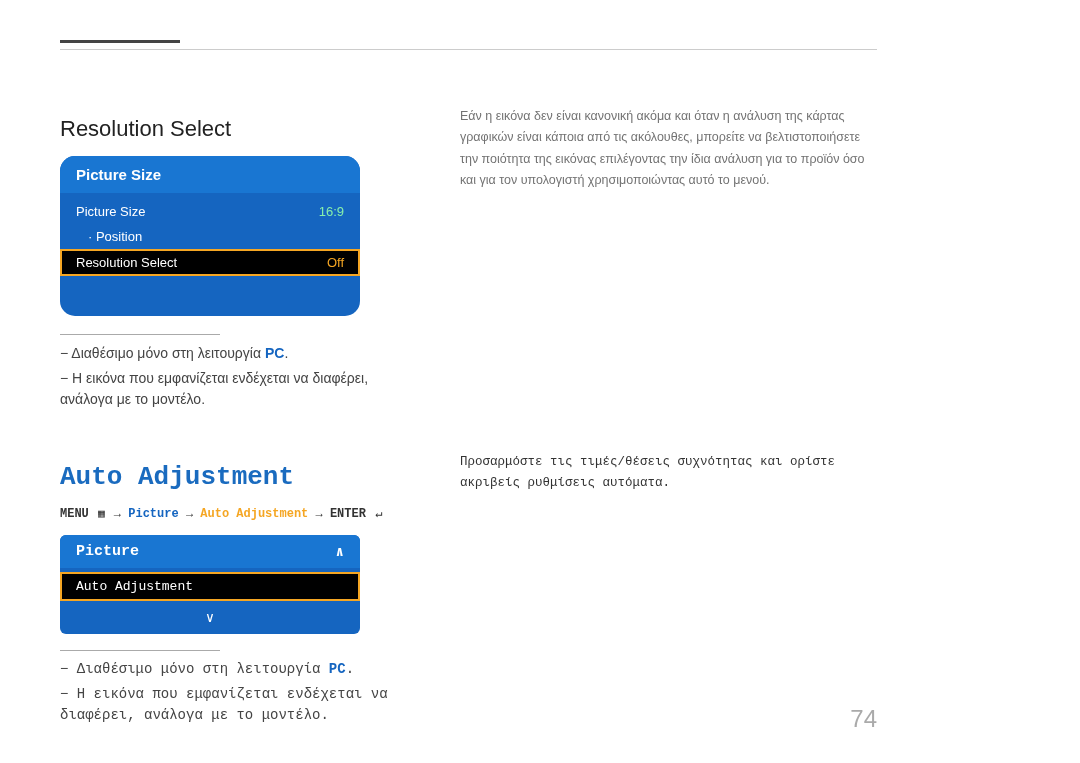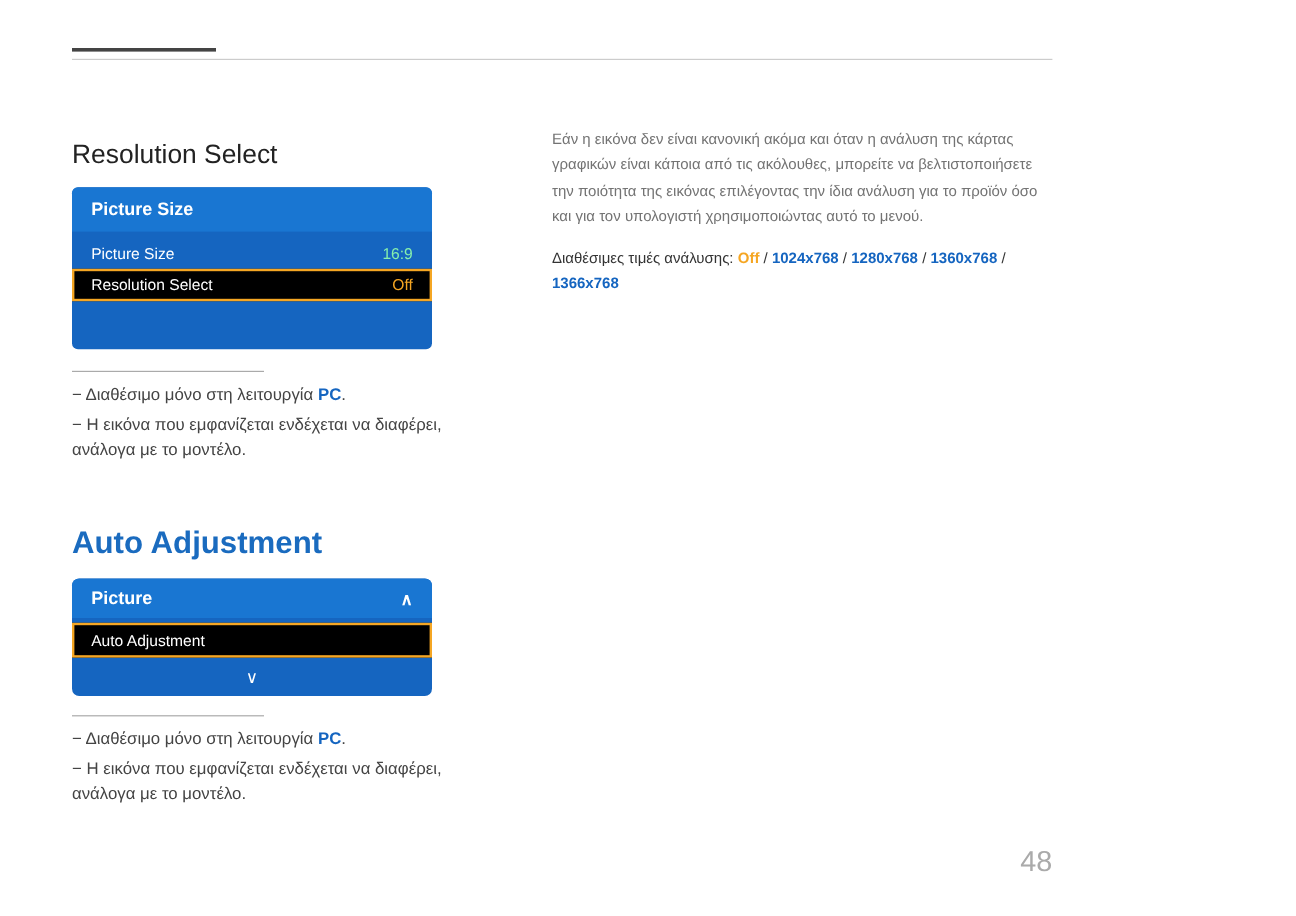--- a/index.html
+++ b/index.html
@@ -32,21 +32,21 @@
 
     .section-title.blue {
       color: #1a6bbf;
       font-size: 26px;
       font-weight: bold;
     }
 
     
     .menu-box {
       background: #1565c0;
-      border-radius: 5px;
+      border-radius: 15px;
       padding: 0;
       width: 300px;
       overflow: hidden;
       margin-bottom: 18px;
     }
 
     .menu-box-header {
       background: #1976d2;
       color: #fff;
       font-size: 15px;
@@ -133,20 +133,21 @@
     }
 
     .resolution-values .res-val {
       color: #1565c0;
       font-weight: bold;
     }
 
     
     .section2 {
       margin-top: 28px;
+      font-family: Liberation Mono, monospace;
     }
 
     .menu-nav-line {
       font-size: 12px;
       color: #333;
       margin-bottom: 14px;
       font-weight: normal;
     }
 
     .menu-nav-line .nav-bold {
@@ -263,61 +264,62 @@
 
         <div class="menu-box">
           <div class="menu-box-header">Picture Size</div>
           <div class="menu-box-body">
 
             <div class="menu-item">
               <span class="item-label">Picture Size</span>
               <span class="item-value">16:9</span>
             </div>
 
+            <div class="menu-item sub-item">
+              <span class="item-label">· Position</span>
+            </div>
 
             <div class="menu-item highlighted">
               <span class="item-label">Resolution Select</span>
               <span class="item-value" style="color:#f5a623;">Off</span>
             </div>
           </div>
 
           <div style="height:28px;"></div>
         </div>
 
         <hr class="divider-line">
         <p class="note-line">
           − Διαθέσιμο μόνο στη λειτουργία <span class="pc-bold">PC</span>.
         </p>
         <p class="note-line">− Η εικόνα που εμφανίζεται ενδέχεται να διαφέρει, ανάλογα με το μοντέλο.</p>
       </div>
 
       <div class="two-col-right">
         <p class="description-text">Εάν η εικόνα δεν είναι κανονική ακόμα και όταν η ανάλυση της κάρτας γραφικών είναι κάποια από τις ακόλουθες, μπορείτε να βελτιστοποιήσετε την ποιότητα της εικόνας επιλέγοντας την ίδια ανάλυση για το προϊόν όσο και για τον υπολογιστή χρησιμοποιώντας αυτό το μενού.</p>
-        <p class="resolution-values">
-          <span class="label">Διαθέσιμες τιμές ανάλυσης:</span>
-          <span> </span>
-          <span class="off-val">Off</span>
-          <span style="color:#333;"> / </span>
-          <span class="res-val">1024x768</span>
-          <span style="color:#333;"> / </span>
-          <span class="res-val">1280x768</span>
-          <span style="color:#333;"> / </span>
-          <span class="res-val">1360x768</span>
-          <span style="color:#333;"> / </span>
-          <span class="res-val">1366x768</span>
-        </p>
       </div>
     </div>
   </div>
 
   <div class="section2" style="margin-top:32px;">
     <div class="two-col-section">
       <div class="two-col-left">
         <h2 class="section-title blue">Auto Adjustment</h2>
 
+        <p class="menu-nav-line">
+          <span class="nav-bold">MENU</span>
+          <span style="font-size:11px; margin:0 2px;">▦</span>
+          <span> → </span>
+          <span class="nav-blue">Picture</span>
+          <span> → </span>
+          <span class="nav-orange">Auto Adjustment</span>
+          <span> → </span>
+          <span class="nav-bold">ENTER</span>
+          <span style="font-size:12px; margin-left:2px;">↵</span>
+        </p>
 
         <div class="picture-menu-box">
           <div class="picture-menu-header">
             <span>Picture</span>
             <span class="chevron-up">∧</span>
           </div>
           <div class="picture-menu-body">
             <div class="picture-menu-item highlighted">
               <span>Auto Adjustment</span>
             </div>
@@ -327,18 +329,21 @@
           </div>
         </div>
 
         <hr class="divider-line" style="margin-top:16px;">
         <p class="note-line">
           − Διαθέσιμο μόνο στη λειτουργία <span class="pc-bold">PC</span>.
         </p>
         <p class="note-line">− Η εικόνα που εμφανίζεται ενδέχεται να διαφέρει, ανάλογα με το μοντέλο.</p>
       </div>
 
+      <div class="two-col-right">
+        <p class="right-description">Προσαρμόστε τις τιμές/θέσεις συχνότητας και ορίστε ακριβείς ρυθμίσεις αυτόματα.</p>
+      </div>
     </div>
   </div>
 
-  <div class="page-number">48</div>
+  <div class="page-number">74</div>
 
 </div>
 
 </body></html>

